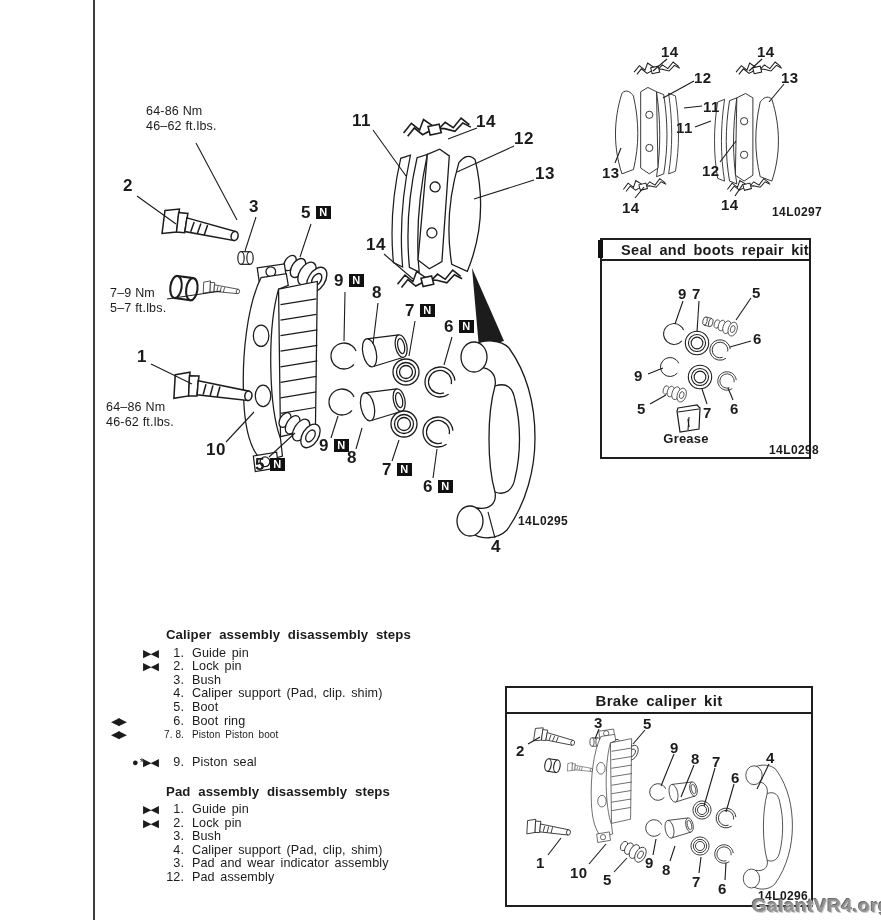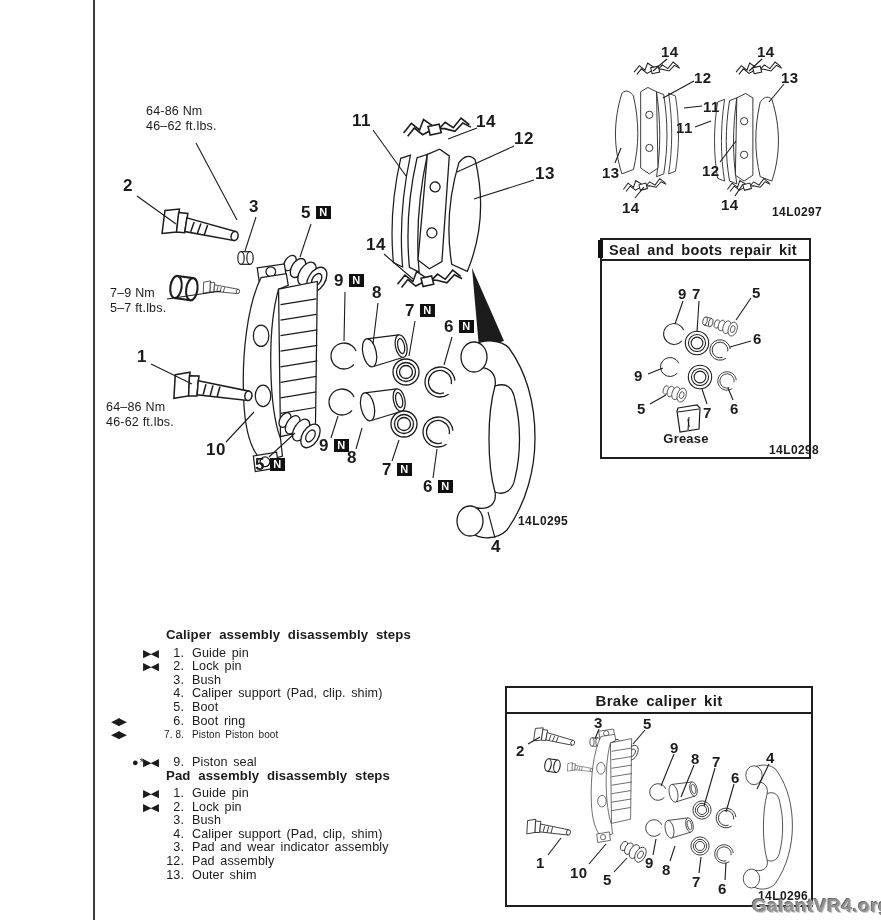--- a/index.html
+++ b/index.html
@@ -8,36 +8,36 @@
   font-family:"Liberation Sans","DejaVu Sans",sans-serif;color:#1b1b1b}
 .art{position:absolute;left:0;top:0}
 .lay{position:absolute;left:0;top:0;width:881px;height:920px;pointer-events:none}
 .vline{position:absolute;left:93px;top:0;width:2px;height:920px;background:#3c3c3c}
 .kitbox{position:absolute;border:2px solid #1e1e1e;background:transparent}
 .kittitle{border-bottom:2px solid #1e1e1e;font-weight:700;font-size:14.5px;text-align:center;
   letter-spacing:.3px;word-spacing:3px}
 #padbox{left:600px;top:5px;width:211px;height:214px}
 #padbox .kittitle{height:20px;line-height:19px}
 #sealbox{left:600px;top:238px;width:211px;height:221px}
-#sealbox .kittitle{height:21px;line-height:20px;text-align:left;padding-left:7px}
+#sealbox .kittitle{height:21px;line-height:20px;text-align:right;padding-left:7px}
 #brakebox{left:505px;top:686px;width:308px;height:221px}
 #brakebox .kittitle{height:26px;line-height:25px;font-size:15px}
 .sealmark{position:absolute;left:598px;top:240px;width:5px;height:18px;background:#111}
 .co{position:absolute;font-weight:700;letter-spacing:.5px;transform:translate(0,-50%);white-space:nowrap}
 .co.word{font-weight:700;letter-spacing:.2px}
 .co.cx{transform:translate(-50%,-50%)}
 .nb{display:inline-block;background:#101010;color:#fff;font-size:11px;font-weight:700;width:15px;height:13px;
   line-height:13px;text-align:center;margin-left:5px;vertical-align:2px}
 .torque{position:absolute;font-size:12.5px;font-weight:400;line-height:15px;letter-spacing:.2px;white-space:nowrap}
 .code{position:absolute;font-size:12px;font-weight:700;letter-spacing:.4px;color:#1b1b1b}
 .watermark{position:absolute;left:752px;top:895px;font-size:19px;font-weight:700;color:#929292;
   letter-spacing:.5px;text-shadow:1px 1px 0 #cfcfcf,-1px -1px 0 #6a6a6a;white-space:nowrap}
 .steps{position:absolute;left:96px;top:628px;width:340px;font-size:12.6px;line-height:13.6px;letter-spacing:.1px}
 .steps-title{font-weight:700;font-size:13.2px;margin-left:70px;word-spacing:4px;margin-bottom:5px}
-.steps-title.second{margin-top:0;margin-bottom:4px}
+.steps-title.second{margin-top:16px;margin-bottom:4px}
 .step-row{display:flex;align-items:baseline}
 .step-row.gap{margin-top:14px}
 .sm{width:64px;text-align:right;padding-right:2px;font-size:11px;letter-spacing:-1px;flex:none}
 .sm.far{padding-right:34px}
 .sn{width:24px;text-align:right;flex:none}
 .st{margin-left:8px;word-spacing:2px}
 .step-row.small{font-size:10px}
 .step-row.small .sn{width:28px;margin-left:-4px}
 </style>
 </head>
@@ -427,22 +427,17 @@
         <div class="step-row">
           <span class="sm"></span>
           <span class="sn">3.</span>
           <span class="st">Pad and wear indicator assembly</span>
         </div>
         <div class="step-row">
           <span class="sm"></span>
           <span class="sn">12.</span>
           <span class="st">Pad assembly</span>
         </div>
-        <div class="step-row">
-          <span class="sm"></span>
-          <span class="sn">13.</span>
-          <span class="st">Outer shim</span>
-        </div>
       </div>
   </div>
 
   <div class="watermark">GalantVR4.org</div>
 </div>
 
 </body></html>

